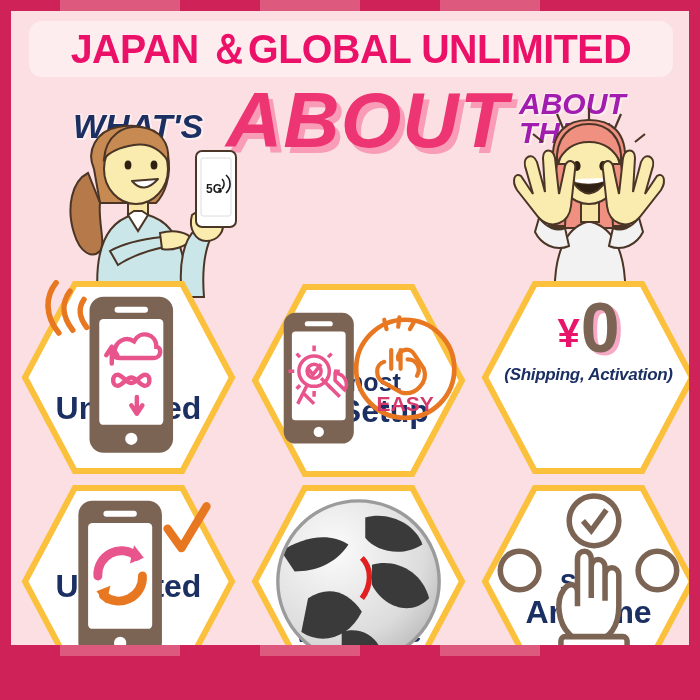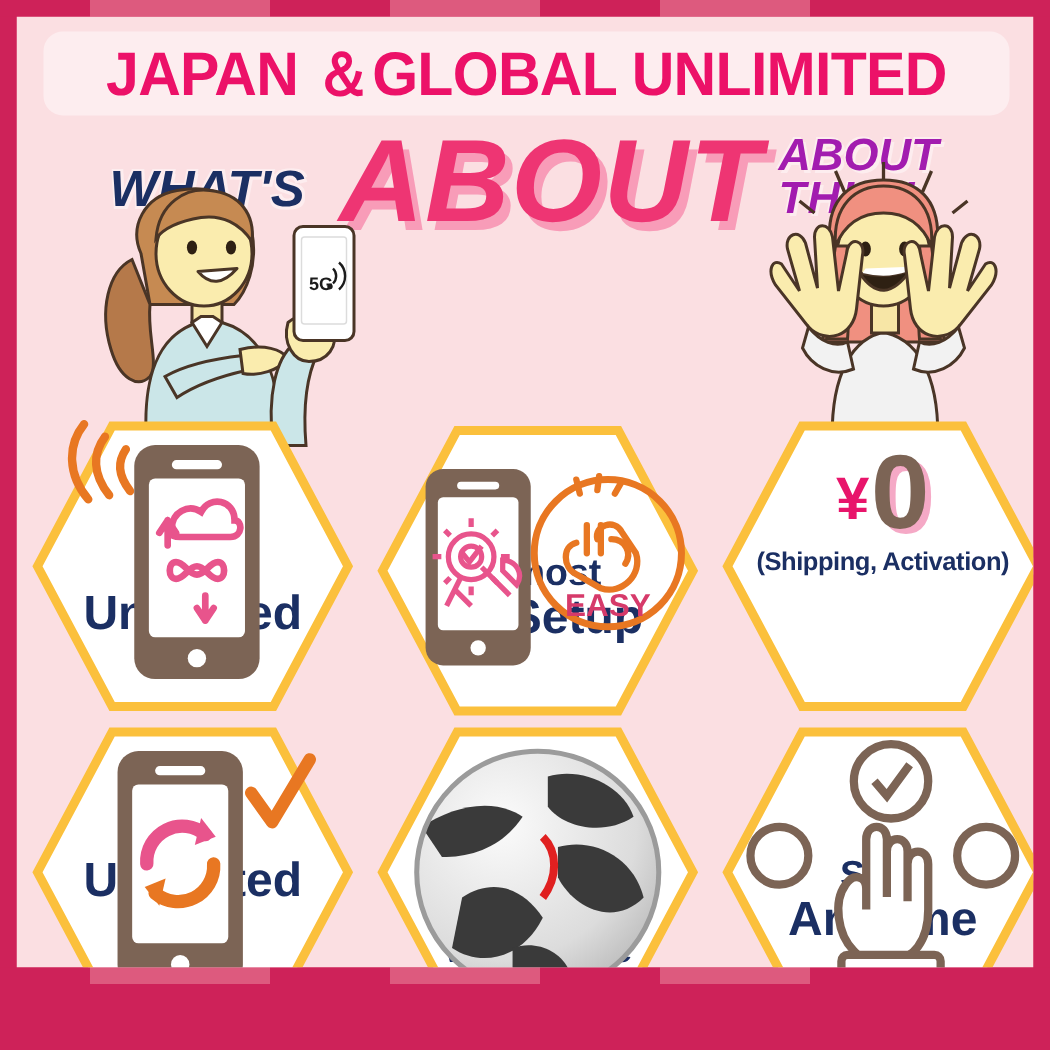--- a/index.html
+++ b/index.html
@@ -73,21 +73,21 @@
     justify-content:flex-start;padding-top:12px;box-sizing:border-box;
   }
   .hex-icon{height:72px;display:flex;align-items:center;justify-content:center;}
   .hex-label{
     text-align:center;color:#1B2F63;font-weight:bold;line-height:1.04;
     margin-top:2px;
   }
   .hex-label .small{font-size:25px;display:block;}
   .hex-label .big{font-size:32px;display:block;}
   .hex-label .med{font-size:26px;display:block;}
-  .hex-label .tiny{font-size:17px;display:block;letter-spacing:-0.3px;}
+  .hex-label .tiny{font-size:17px;display:block;letter-spacing:-0.3px;font-style:italic;}
   
   .yen-row{display:flex;align-items:center;justify-content:center;height:72px;}
   .yen-sym{font-size:40px;font-weight:bold;color:#E8156B;line-height:1;margin-right:1px;margin-top:10px;}
   .yen-zero{font-size:70px;font-weight:bold;color:#7C6455;line-height:1;
             text-shadow:4px 3px 0 #F5A9C6;}
   
   .regions{display:flex;align-items:center;justify-content:center;height:72px;gap:4px;}
   .regions-txt{color:#E87722;font-weight:bold;line-height:1.0;text-align:left;}
   .regions-txt .num{font-size:25px;display:block;}
   .regions-txt .word{font-size:21px;display:block;font-weight:normal;}

